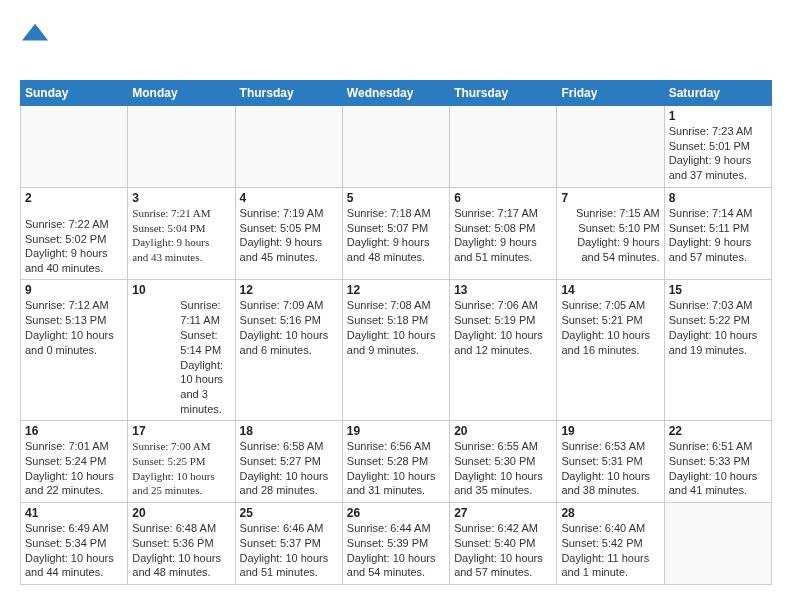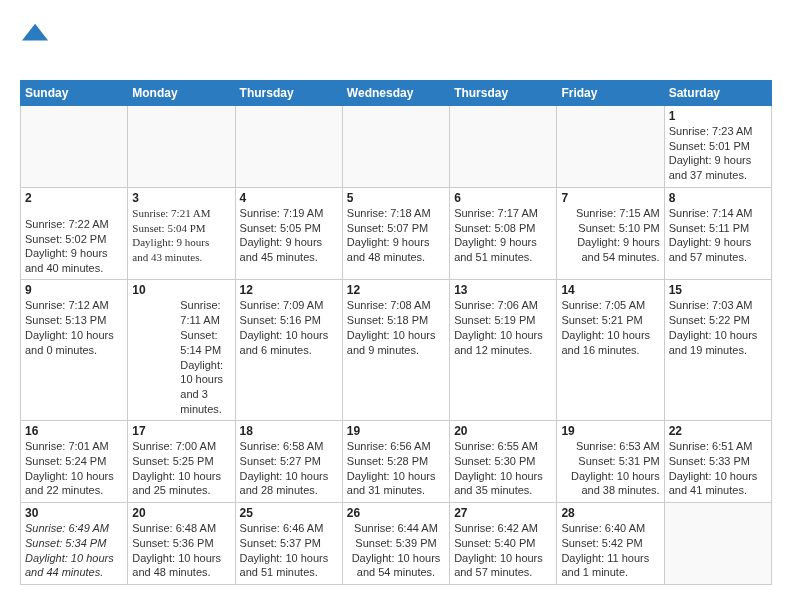--- a/index.html
+++ b/index.html
@@ -245,21 +245,21 @@
         <tr>
           <td>
             <span class="day-num">16</span>
             <div class="day-info" style="white-space: pre-line;">Sunrise: 7:01 AM
 Sunset: 5:24 PM
 Daylight: 10 hours
 and 22 minutes.</div>
           </td>
           <td>
             <span class="day-num">17</span>
-            <div class="day-info" style="white-space: pre-line;">Sunrise: 7:00 AM
+            <div class="day-info" style="white-space: pre-line; font-family: Liberation Serif, serif;">Sunrise: 7:00 AM
 Sunset: 5:25 PM
 Daylight: 10 hours
 and 25 minutes.</div>
           </td>
           <td>
             <span class="day-num">18</span>
             <div class="day-info" style="white-space: pre-line;">Sunrise: 6:58 AM
 Sunset: 5:27 PM
 Daylight: 10 hours
 and 28 minutes.</div>
@@ -273,58 +273,58 @@
           </td>
           <td>
             <span class="day-num">20</span>
             <div class="day-info" style="white-space: pre-line;">Sunrise: 6:55 AM
 Sunset: 5:30 PM
 Daylight: 10 hours
 and 35 minutes.</div>
           </td>
           <td>
             <span class="day-num">19</span>
-            <div class="day-info" style="white-space: pre-line; text-align: right;">Sunrise: 6:53 AM
+            <div class="day-info" style="white-space: pre-line;">Sunrise: 6:53 AM
 Sunset: 5:31 PM
 Daylight: 10 hours
 and 38 minutes.</div>
           </td>
           <td>
             <span class="day-num">22</span>
             <div class="day-info" style="white-space: pre-line;">Sunrise: 6:51 AM
 Sunset: 5:33 PM
 Daylight: 10 hours
 and 41 minutes.</div>
           </td>
         </tr>
         <tr>
           <td>
-            <span class="day-num">30</span>
-            <div class="day-info" style="white-space: pre-line; font-style: italic;">Sunrise: 6:49 AM
+            <span class="day-num">41</span>
+            <div class="day-info" style="white-space: pre-line;">Sunrise: 6:49 AM
 Sunset: 5:34 PM
 Daylight: 10 hours
 and 44 minutes.</div>
           </td>
           <td>
             <span class="day-num">20</span>
             <div class="day-info" style="white-space: pre-line;">Sunrise: 6:48 AM
 Sunset: 5:36 PM
 Daylight: 10 hours
 and 48 minutes.</div>
           </td>
           <td>
             <span class="day-num">25</span>
             <div class="day-info" style="white-space: pre-line;">Sunrise: 6:46 AM
 Sunset: 5:37 PM
 Daylight: 10 hours
 and 51 minutes.</div>
           </td>
           <td>
             <span class="day-num">26</span>
-            <div class="day-info" style="white-space: pre-line; text-align: center;">Sunrise: 6:44 AM
+            <div class="day-info" style="white-space: pre-line;">Sunrise: 6:44 AM
 Sunset: 5:39 PM
 Daylight: 10 hours
 and 54 minutes.</div>
           </td>
           <td>
             <span class="day-num">27</span>
             <div class="day-info" style="white-space: pre-line;">Sunrise: 6:42 AM
 Sunset: 5:40 PM
 Daylight: 10 hours
 and 57 minutes.</div>

